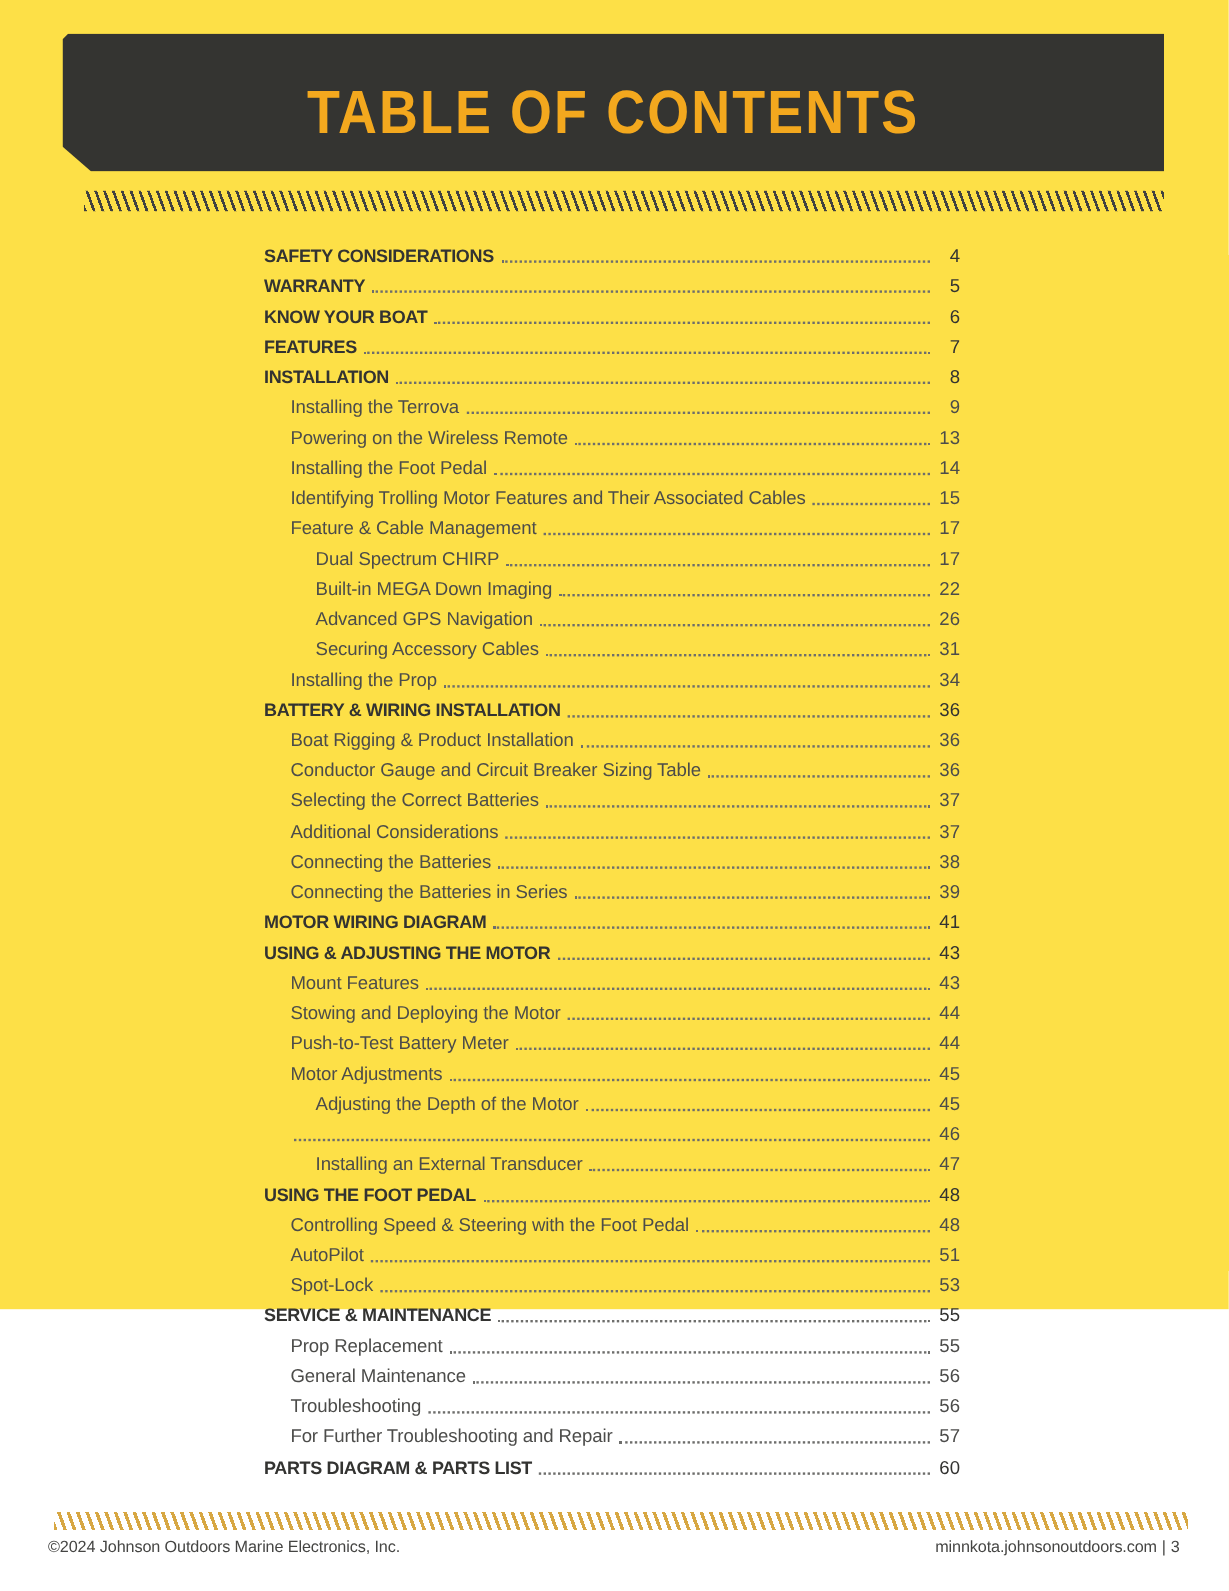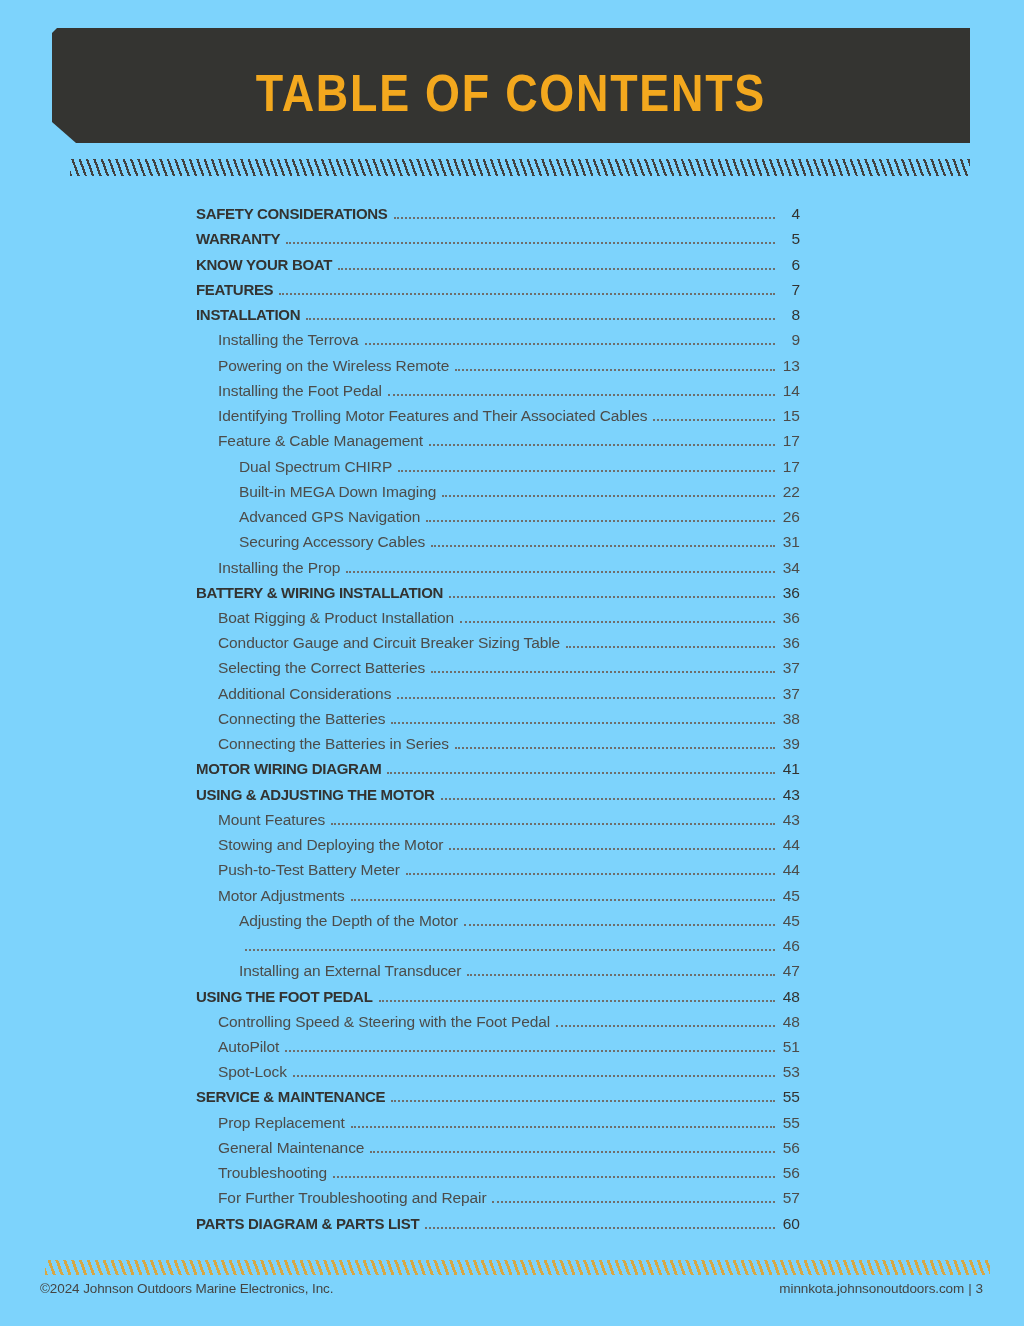--- a/index.html
+++ b/index.html
@@ -1,18 +1,18 @@
 <!DOCTYPE html>
 <html style="--banner-bg: #343431; --title-gold: #F3A81E; --hatch-dark: #414140; --hatch-gold: #D7A743; --toc-header-text: #333331; --toc-body-text: #4C4C4A; --leader-dots: #6E6E6C; --footer-text: #454543;"><head>
 <meta charset="utf-8">
 <style>
   * { margin:0; padding:0; box-sizing:border-box; }
   html,body { width:1024px; height:1326px; background:#ffffff;
               font-family:"Liberation Sans", sans-serif; overflow:hidden; }
-  #page { position:relative; width:1024px; height:1326px; background:#7dd3fc; }
+  #page { position:relative; width:1024px; height:1091px; background:#fde047; }
 
   
   #banner {
     position:absolute; left:52px; top:28px; width:918px; height:115px;
     background:var(--banner-bg,#343431);
     clip-path:polygon(5px 0, 100% 0, 100% 100%, 24px 100%, 0 calc(100% - 21px), 0 5px);
     display:flex; align-items:center; justify-content:center;
     padding-top:16px;
   }
   #banner h1 {
@@ -31,21 +31,21 @@
   }
   .hatch-gold {
     left:45px; top:1260px; width:945px; height:15px;
     background:repeating-linear-gradient(70deg,
       var(--hatch-gold,#D7A743) 0 2.8px, transparent 2.8px 7.4px);
   }
 
   
   #toc { position:absolute; left:196px; top:198px; width:604px; }
   .toc-row { display:flex; align-items:flex-end; height:25.24px; }
-  .toc-label { white-space:nowrap; line-height:19px; }
+  .toc-label { white-space:nowrap; line-height:19px;margin-left:24px; }
   .lvl0 .toc-label {
     font-weight:bold; letter-spacing:-0.3px; font-size:15px;
     color:var(--toc-header-text,#333331);
   }
   .lvl1 .toc-label, .lvl2 .toc-label {
     font-size:15.5px; color:var(--toc-body-text,#4C4C4A); letter-spacing:-0.1px;
   }
   .lvl1 { padding-left:22px; }
   .lvl2 { padding-left:43px; }
   .leader {

